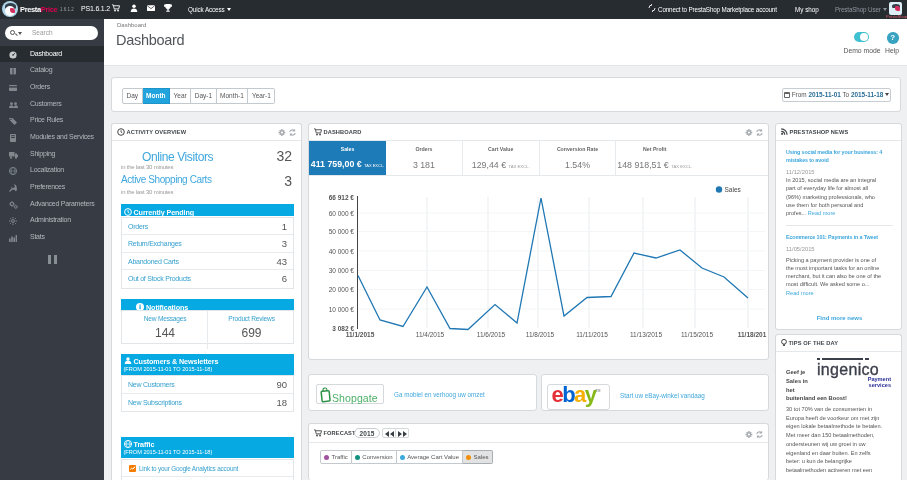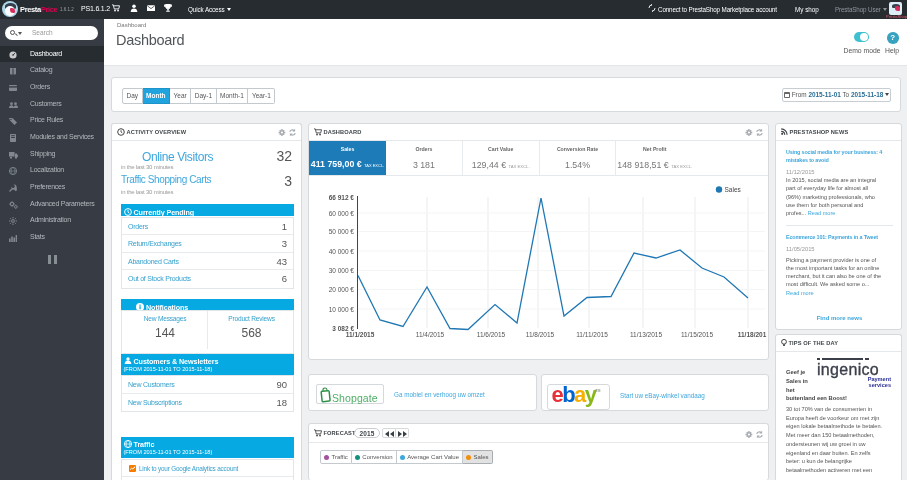--- a/index.html
+++ b/index.html
@@ -290,21 +290,21 @@
           <path d="M15 3.6a3.4 3.4 0 015.3-1.4"></path>
           <path d="M21.6 5.4a3.4 3.4 0 01-5.3 1.4"></path>
         </g>
         <path d="M21.4 0v3.2h-3.2z" fill="#a6abaf"></path>
         <path d="M15.2 9V5.8h3.2z" fill="#a6abaf"></path>
       </svg>
   </div>
   <div class="abs" style="left:18px;top:26px;font-size:12px;letter-spacing:-0.4px;color:#3ea7dd;margin-left:12px;">Online Visitors</div>
   <div class="abs" style="right:9px;top:24px;font-size:14px;color:#555;">32</div>
   <div class="abs" style="left:9px;top:39.5px;font-size:6px;letter-spacing:-0.2px;color:#999;">in the last 30 minutes</div>
-  <div class="abs" style="left:9px;top:50px;font-size:10px;letter-spacing:-0.4px;color:#3ea7dd;">Traffic Shopping Carts</div>
+  <div class="abs" style="left:9px;top:50px;font-size:10px;letter-spacing:-0.4px;color:#3ea7dd;">Active Shopping Carts</div>
   <div class="abs" style="right:9px;top:49px;font-size:14px;color:#555;">3</div>
   <div class="abs" style="left:9px;top:64.5px;font-size:6px;letter-spacing:-0.2px;color:#999;">in the last 30 minutes</div>
   <div class="sbar abs" style="left:9px;top:80px;width:173px;height:11.5px;line-height:11.5px;"><span class="ttl" style="margin-left:2.5px;"><svg width="8" height="8" viewBox="0 0 8 8" style="vertical-align:-1px;margin-right:2px;">
           <circle cx="4" cy="4" r="3.4" fill="none" stroke="#fff" stroke-width="1"></circle>
           <path d="M4 2v2.2l1.4.9" stroke="#fff" fill="none" stroke-width="0.9"></path>
         </svg>Currently Pending</span></div>
   <div class="ltab" style="left:9px;top:92.5px;width:173px;">
     <div class="lrow">
         <span class="lab">Orders</span>
         <span class="val">1</span>
@@ -320,26 +320,26 @@
     <div class="lrow">
         <span class="lab">Out of Stock Products</span>
         <span class="val">6</span>
       </div>
   </div>
   <div class="sbar abs" style="left:9px;top:175px;width:173px;height:11px;line-height:11px;"><span class="ttl" style="margin-left:15px;"><svg width="8" height="8" viewBox="0 0 8 8" style="vertical-align:-1px;margin-right:2px;">
           <circle cx="4" cy="4" r="4" fill="#fff"></circle>
           <rect x="3.4" y="3.2" width="1.3" height="3" fill="#07a9e2"></rect>
           <rect x="3.4" y="1.6" width="1.3" height="1.2" fill="#07a9e2"></rect>
         </svg>Notifications</span></div>
-  <div class="ltab" style="left:9px;top:186px;width:173px;height:44px;">
+  <div class="ltab" style="left:9px;top:186px;width:173px;height:34px;">
     <div class="abs" style="left:0;top:0;width:86px;height:38px;border-right:1px solid #e8ebed;"></div>
     <div class="abs" style="left:0;top:4px;width:86px;text-align:center;font-size:6.6px;letter-spacing:-0.2px;color:#35a0cd;">New Messages</div>
     <div class="abs" style="left:86px;top:4px;width:87px;text-align:center;font-size:6.6px;letter-spacing:-0.2px;color:#35a0cd;">Product Reviews</div>
     <div class="abs" style="left:0;top:15px;width:86px;text-align:center;font-size:12px;color:#555;">144</div>
-    <div class="abs" style="left:86px;top:15px;width:87px;text-align:center;font-size:12px;color:#555;">568</div>
+    <div class="abs" style="left:86px;top:15px;width:87px;text-align:center;font-size:12px;color:#555;">699</div>
   </div>
   <div class="sbar abs" style="left:9px;top:230px;width:173px;height:21px;">
     <div class="ttl" style="margin:2.5px 0 0 2.5px;"><svg width="8" height="7" viewBox="0 0 8 7" style="vertical-align:-0.5px;margin-right:2px;">
           <circle cx="4" cy="2" r="1.7" fill="#fff"></circle>
           <path d="M0.7 7c0-2.2 1.4-3.4 3.3-3.4S7.3 4.8 7.3 7z" fill="#fff"></path>
         </svg>Customers &amp; Newsletters</div>
     <div class="sub" style="margin-left:2.5px;">(FROM 2015-11-01 TO 2015-11-18)</div>
   </div>
   <div class="ltab" style="left:9px;top:251px;width:173px;">
     <div class="lrow">

